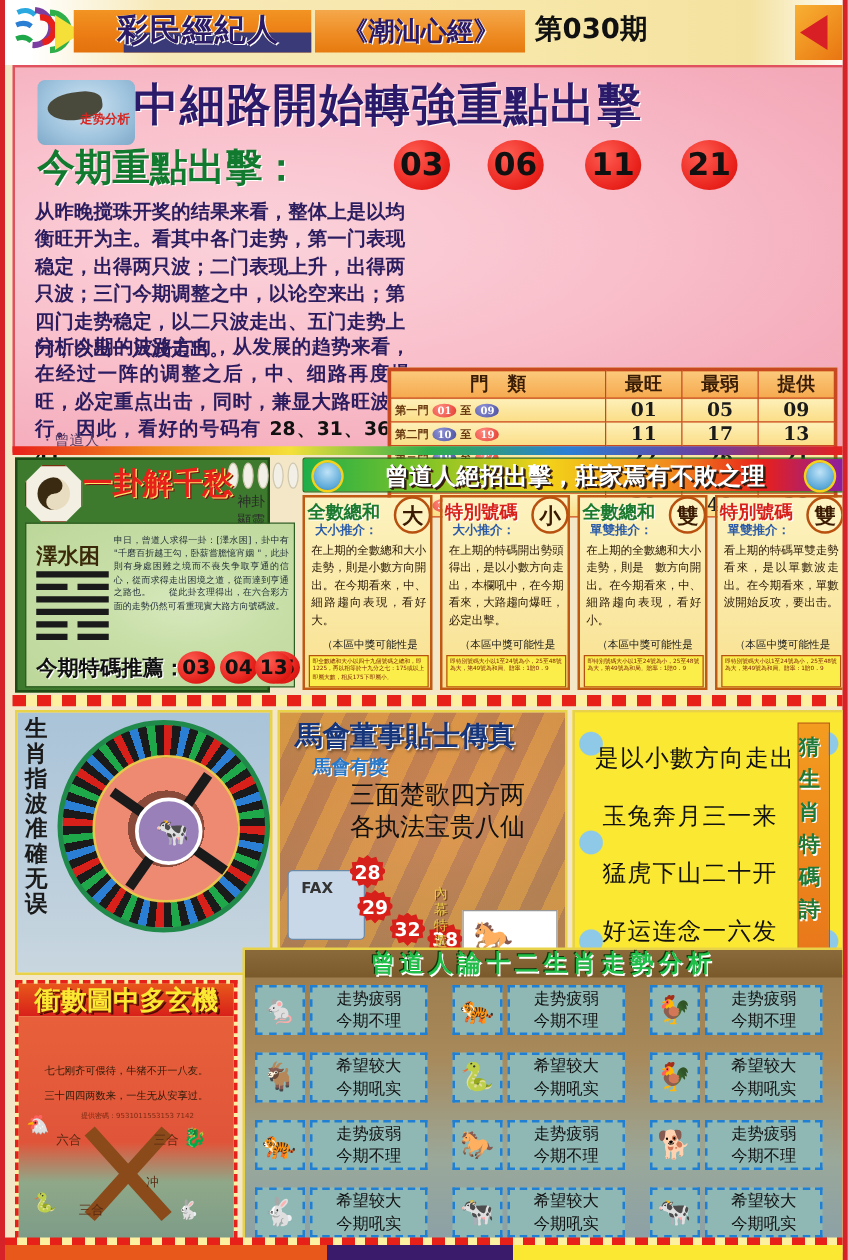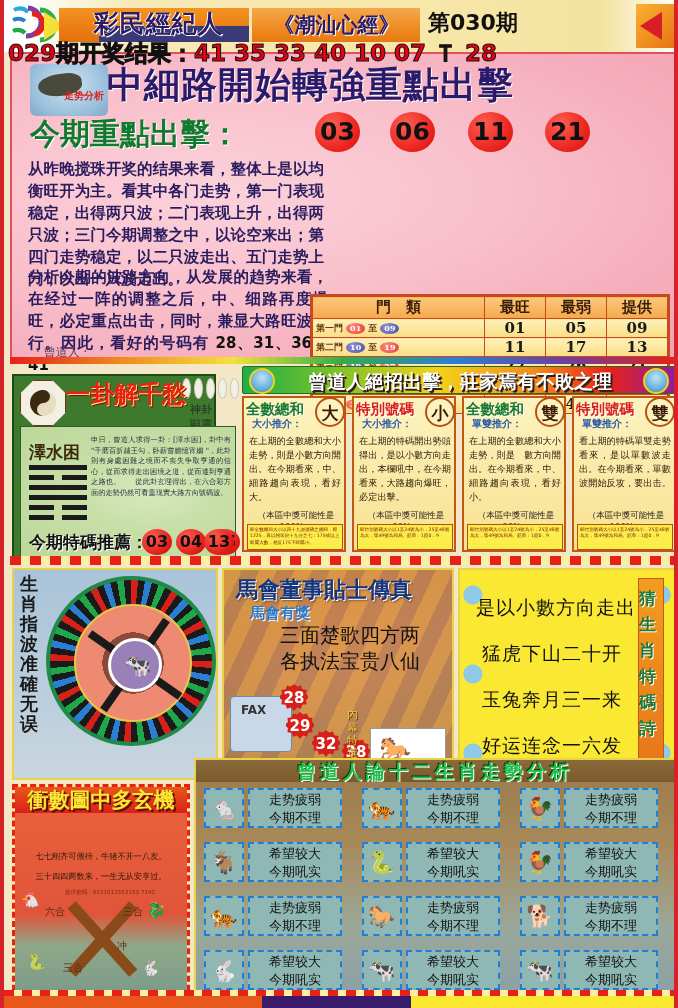--- a/index.html
+++ b/index.html
@@ -88,21 +88,21 @@
   .pill.r{ background:radial-gradient(circle at 35% 30%,#ff8a80,#e33b2e); }
   .pill.b{ background:radial-gradient(circle at 35% 30%,#8f93d6,#4a4d9e); }
   .pill.g{ background:radial-gradient(circle at 35% 30%,#6fc99a,#1f8a57); }
 
   
   .rainbow { position:absolute; left:6px; top:357px; width:666px; height:7px;
      background:linear-gradient(90deg,#e8201a,#f08a1e,#f5e03a,#2fae4a,#2b7fd4,#6b3fa0,#e8201a); }
 
   
   .div-box { position:absolute; left:8px; top:366px; width:204px; height:188px;
-     background:#3e7a2e; border:2px solid #1d4a15;margin-top:8px; }
+     background:#3e7a2e; border:2px solid #1d4a15; }
   .bagua { position:absolute; left:6px; top:4px; width:46px; height:46px; }
   .bagua-oct { position:absolute; left:0; top:0; width:46px; height:46px;
      background:#f3efe3; clip-path:polygon(30% 0,70% 0,100% 30%,100% 70%,70% 100%,30% 100%,0 70%,0 30%);
      border:1px solid #7a3010; }
   .bagua-in { position:absolute; left:10px; top:10px; width:26px; height:26px;
      border-radius:50%; background:linear-gradient(90deg,#3a2a12 50%,#e8ddc0 50%); }
   .bagua-in:before,.bagua-in:after{content:"";position:absolute;width:13px;height:13px;border-radius:50%;left:6.5px;}
   .bagua-in:before{top:0;background:#3a2a12;}
   .bagua-in:after{top:13px;background:#e8ddc0;}
   .div-title { position:absolute; left:52px; top:2px; width:130px; height:32px;
@@ -310,21 +310,20 @@
       </svg>
     </div>
     <div class="hdr-bar1"></div>
     <div class="hdr-bar1b"></div>
     <div class="hdr-bar2"></div>
     <div class="hdr-t1">彩民經紀人</div>
     <div class="hdr-t2">《潮汕心經》</div>
     <div class="hdr-issue">第030期</div>
     <div class="hdr-arrow"></div>
   </div>
-  <div class="result-line">029期开奖结果：41 35 33 40 10 07 Ｔ 28</div>
 
   <div class="pink">
     <div class="fish">
       <div class="fish-body"></div>
       <div class="fish-tag">走势分析</div>
     </div>
     <div class="pink-title">中細路開始轉強重點出擊</div>
 
     <div class="hit-row">
       <div class="hit-label">今期重點出擊：</div>
@@ -515,22 +514,22 @@
     <div class="hvert">內幕特選</div>
     <div class="hcard">
         <span class="hh">🐎</span>
       </div>
   </div>
 
   <div class="poem-box">
     <div class="poem-frame"></div>
     <div class="poem-lines">
       <div>是以小數方向走出</div>
+      <div>玉兔奔月三一来</div>
       <div>猛虎下山二十开</div>
-      <div>玉兔奔月三一来</div>
       <div>好运连念一六发</div>
     </div>
     <div class="poem-vert">
       <b>猜生肖特碼詩</b>
     </div>
   </div>
 
   <div class="chart-box">
     <div class="chart-title">衝數圖中多玄機</div>
     <div class="chart-inner">

